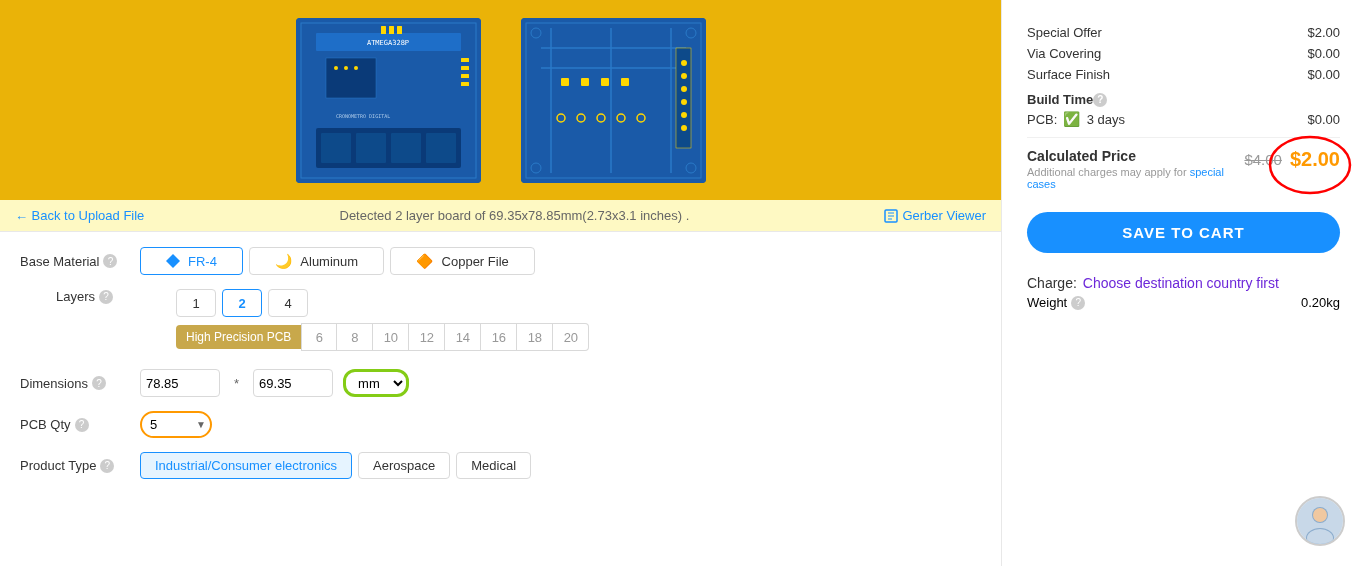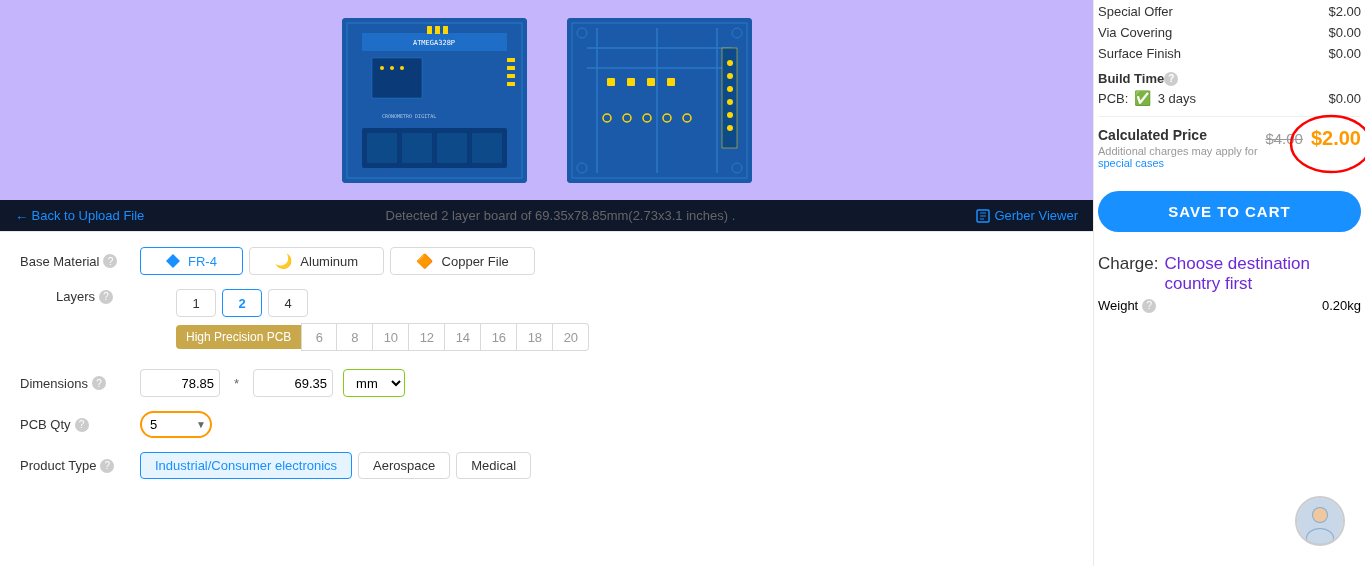--- a/index.html
+++ b/index.html
@@ -1,26 +1,26 @@
 <!DOCTYPE html>
 <html><head>
   <meta charset="utf-8">
   <style>
     * { box-sizing: border-box; margin: 0; padding: 0; }
     body { font-family: Arial, sans-serif; font-size: 13px; background: #f0f4f8; display: flex; height: 566px; overflow: hidden; }
 
     .main-content { flex: 1; background: #fff; overflow-y: auto; padding: 0; }
 
     
-    .pcb-images { background: #c4b5fd; display: flex; justify-content: center; align-items: center; gap: 40px; padding: 15px; height: 200px; }
+    .pcb-images { background: #eab308; display: flex; justify-content: center; align-items: center; gap: 40px; padding: 15px; height: 200px; }
     .pcb-img { width: 185px; height: 165px; background: #1a5aa8; border-radius: 4px; position: relative; overflow: hidden; }
     .pcb-img svg { width: 100%; height: 100%; }
 
     
-    .back-bar { display: flex; align-items: center; justify-content: space-between; padding: 8px 15px; background: #0f172a; border-bottom: 1px solid #e8e8e8; }
+    .back-bar { display: flex; align-items: center; justify-content: space-between; padding: 8px 15px; background: #fef9c3; border-bottom: 1px solid #e8e8e8; }
     .back-link { color: #1890ff; cursor: pointer; display: flex; align-items: center; gap: 4px; font-size: 13px; }
     .detected-text { color: #666; font-size: 13px; }
     .gerber-viewer { color: #1890ff; cursor: pointer; display: flex; align-items: center; gap: 4px; font-size: 13px; }
 
     
     .options-area { padding: 15px 20px; }
     .option-row { display: flex; align-items: center; margin-bottom: 14px; gap: 10px; }
     .option-label { width: 110px; font-size: 13px; color: #333; display: flex; align-items: center; gap: 4px; }
     .help-icon { width: 14px; height: 14px; border-radius: 50%; background: #ccc; color: #fff; font-size: 10px; display: inline-flex; align-items: center; justify-content: center; cursor: pointer; flex-shrink: 0; }
 
@@ -34,35 +34,35 @@
     .layer-btn.active { border-color: #1890ff; color: #1890ff; background: #fff; font-weight: bold; }
 
     
     .hp-row { display: flex; align-items: center; gap: 0; margin-top: 4px; margin-bottom: 4px; }
     .hp-label { background: #c8a84b; color: #fff; padding: 5px 10px; font-size: 12px; border-radius: 4px 0 0 4px; white-space: nowrap; }
     .hp-btn { width: 36px; height: 28px; border: 1px solid #d9d9d9; border-left: none; cursor: pointer; font-size: 13px; background: #fff; color: #999; display: flex; align-items: center; justify-content: center; }
     .hp-btn:first-of-type { border-left: 1px solid #d9d9d9; }
     .hp-btn:last-child { border-radius: 0 4px 4px 0; }
 
     
-    .dim-input { width: 80px; height: 28px; border: 1px solid #d9d9d9; border-radius: 4px; text-align: right; font-size: 13px; padding: 0 5px; }
+    .dim-input { width: 80px; height: 28px; border: 1px solid #d9d9d9; border-radius: 4px; text-align: left; font-size: 13px; padding: 0 5px; }
     .dim-sep { color: #666; margin: 0 4px; }
-    .dim-unit { border: 1px solid #84cc16; border-radius: 4px; padding: 0 8px; height: 28px; font-size: 13px; background: #fff; cursor: pointer; }
+    .dim-unit { border: 3px solid #84cc16; border-radius: 12px; padding: 0 8px; height: 28px; font-size: 13px; background: #fff; cursor: pointer; }
 
     
     .qty-select-wrap { position: relative; border: 2px solid #ff9900; border-radius: 20px; padding: 1px 4px; display: inline-flex; align-items: center; }
     .qty-select { border: none; font-size: 13px; background: transparent; padding: 3px 4px; cursor: pointer; appearance: none; width: 50px; outline: none; }
     .qty-arrow { color: #666; font-size: 10px; pointer-events: none; }
 
     
     .prod-btn { padding: 5px 14px; border: 1px solid #d9d9d9; border-radius: 4px; cursor: pointer; font-size: 13px; background: #fff; color: #333; }
     .prod-btn.active { border-color: #1890ff; background: #e6f4ff; color: #1890ff; }
 
     
-    .right-sidebar { width: 272px; background: #fff; border-left: 1px solid #e8e8e8; padding: 4px; overflow-y: auto; flex-shrink: 0; }
+    .right-sidebar { width: 364px; background: #fff; border-left: 1px solid #e8e8e8; padding: 25px; overflow-y: auto; flex-shrink: 0; }
 
     .price-row { display: flex; justify-content: space-between; margin-bottom: 6px; font-size: 13px; }
     .price-label { color: #333; }
     .price-val { color: #333; font-weight: 500; }
 
     .build-time-section { margin: 10px 0; }
     .build-time-label { font-size: 13px; color: #333; font-weight: bold; display: flex; align-items: center; gap: 0; margin-bottom: 4px; }
     .build-time-row { display: flex; justify-content: space-between; align-items: flex-end; }
     .build-time-pcb { display: flex; align-items: center; gap: 6px; font-size: 13px; color: #333; }
     .check-icon { color: #1890ff; font-size: 14px; }
@@ -72,21 +72,21 @@
     .calc-price-row { display: flex; align-items: center; gap: 8px; }
     .calc-price-old { color: #999; text-decoration: line-through; font-size: 15px; }
     .calc-price-new { color: #ff9900; font-size: 20px; font-weight: bold; }
     .special-cases-text { font-size: 11px; color: #999; margin-top: 2px; }
     .special-cases-link { color: #1890ff; cursor: pointer; }
 
     .save-cart-btn { width: 100%; background: #1890ff; color: #fff; border: none; border-radius: 25px; padding: 12px; font-size: 15px; font-weight: bold; cursor: pointer; margin: 12px 0; letter-spacing: 1px; }
 
     .shipping-section { margin-top: 10px; }
     .shipping-title { font-size: 14px; font-weight: bold; color: #333; margin-bottom: 6px; }
-    .shipping-row { display: flex; gap: 6px; font-size: 17px; margin-bottom: 4px; }
+    .shipping-row { display: flex; gap: 6px; font-size: 14px; margin-bottom: 4px; }
     .shipping-key { color: #333; }
     .shipping-link { color: #6d28d9; cursor: pointer; }
     .weight-row { display: flex; justify-content: space-between; font-size: 13px; text-align: right; }
 
     
     .avatar-wrap { position: fixed; bottom: 20px; right: 20px; width: 50px; height: 50px; border-radius: 50%; background: #e0e8f0; overflow: hidden; border: 2px solid #ccc; display: flex; align-items: center; justify-content: center; }
   </style>
 </head>
 <body>
 

